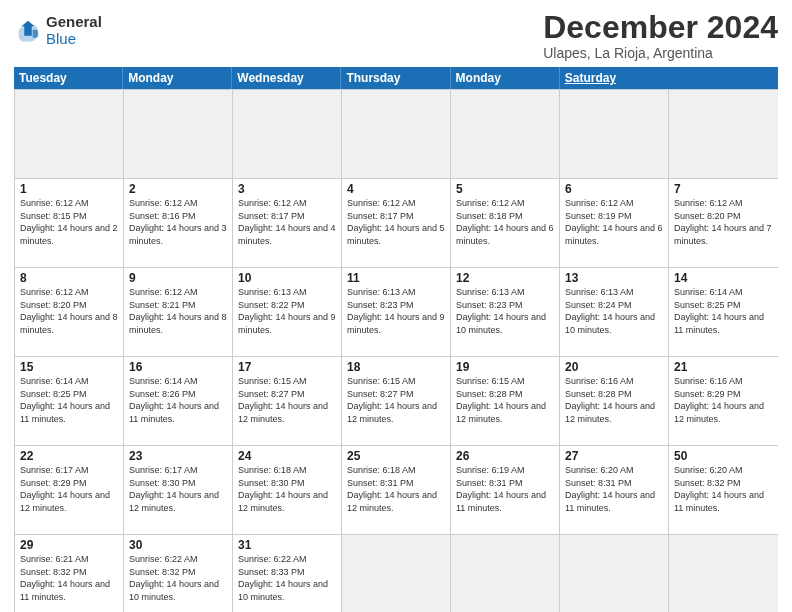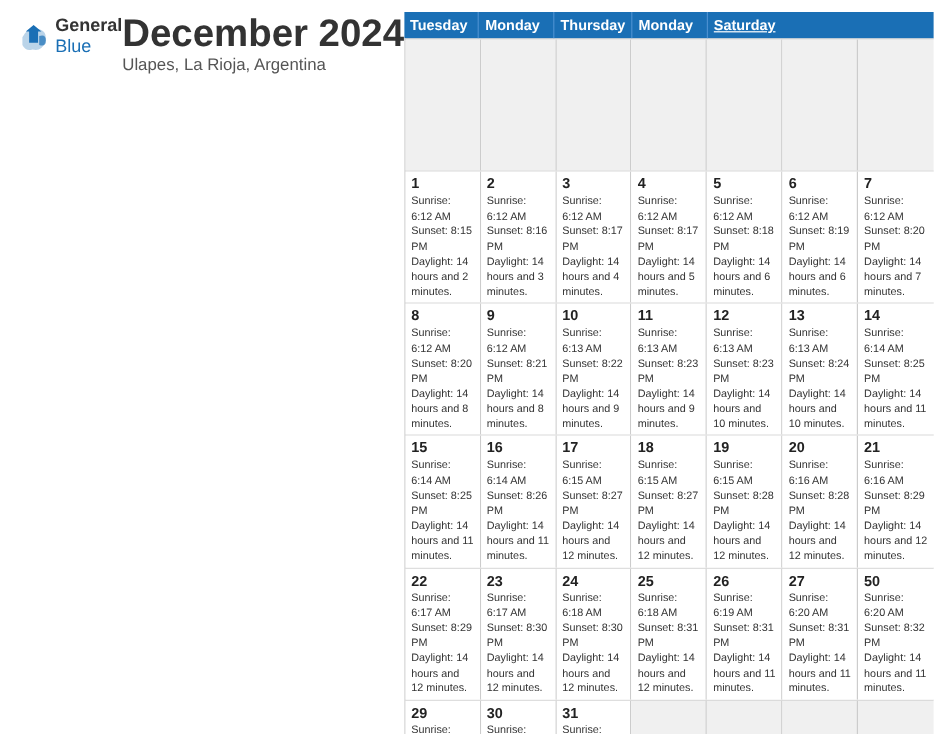--- a/index.html
+++ b/index.html
@@ -8,21 +8,21 @@
       background: #fff;
       width: 792px;
       height: 612px;
       overflow: hidden;
     }
     .container {
       width: 792px;
       height: 460px;
       padding: 10px 14px 10px 14px;
       display: flex;
-      flex-direction: row;
+      flex-direction: column;
     }
     .header {
       display: flex;
       align-items: flex-start;
       justify-content: space-between;
       margin-bottom: 6px;
     }
     .logo {
       display: flex;
       align-items: center;
@@ -145,20 +145,21 @@
     <div class="title-block">
       <div class="month-title">December 2024</div>
       <div class="subtitle">Ulapes, La Rioja, Argentina</div>
     </div>
   </div>
 
   <div class="calendar">
     <div class="cal-header">
       <div class="cal-header-cell">Tuesday</div>
       <div class="cal-header-cell">Monday</div>
+      <div class="cal-header-cell">Wednesday</div>
       <div class="cal-header-cell">Thursday</div>
       <div class="cal-header-cell">Monday</div>
       <div class="cal-header-cell">Saturday</div>
     </div>
     <div class="cal-body" id="cal-body">
     <div class="cal-row">
           <div class="cal-cell empty shaded"></div>
           <div class="cal-cell empty shaded"></div>
           <div class="cal-cell empty shaded"></div>
           <div class="cal-cell empty shaded"></div>

